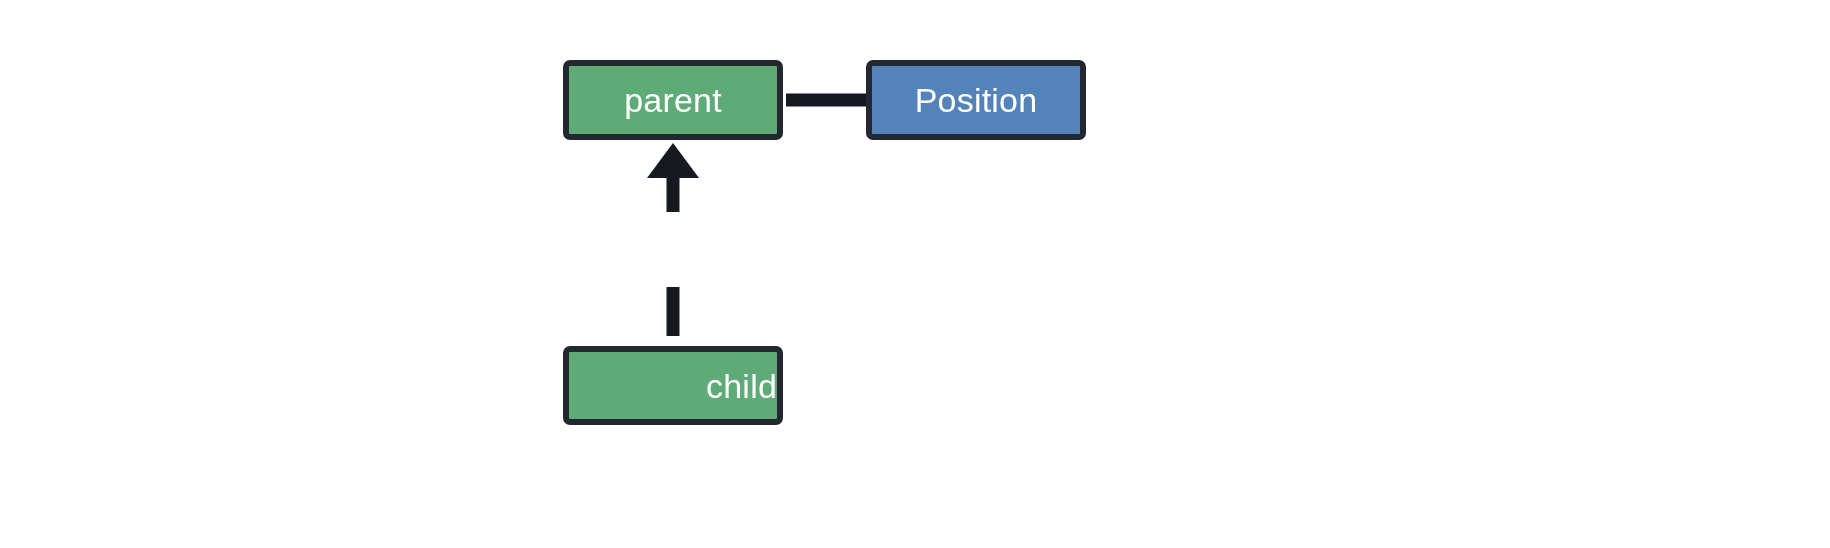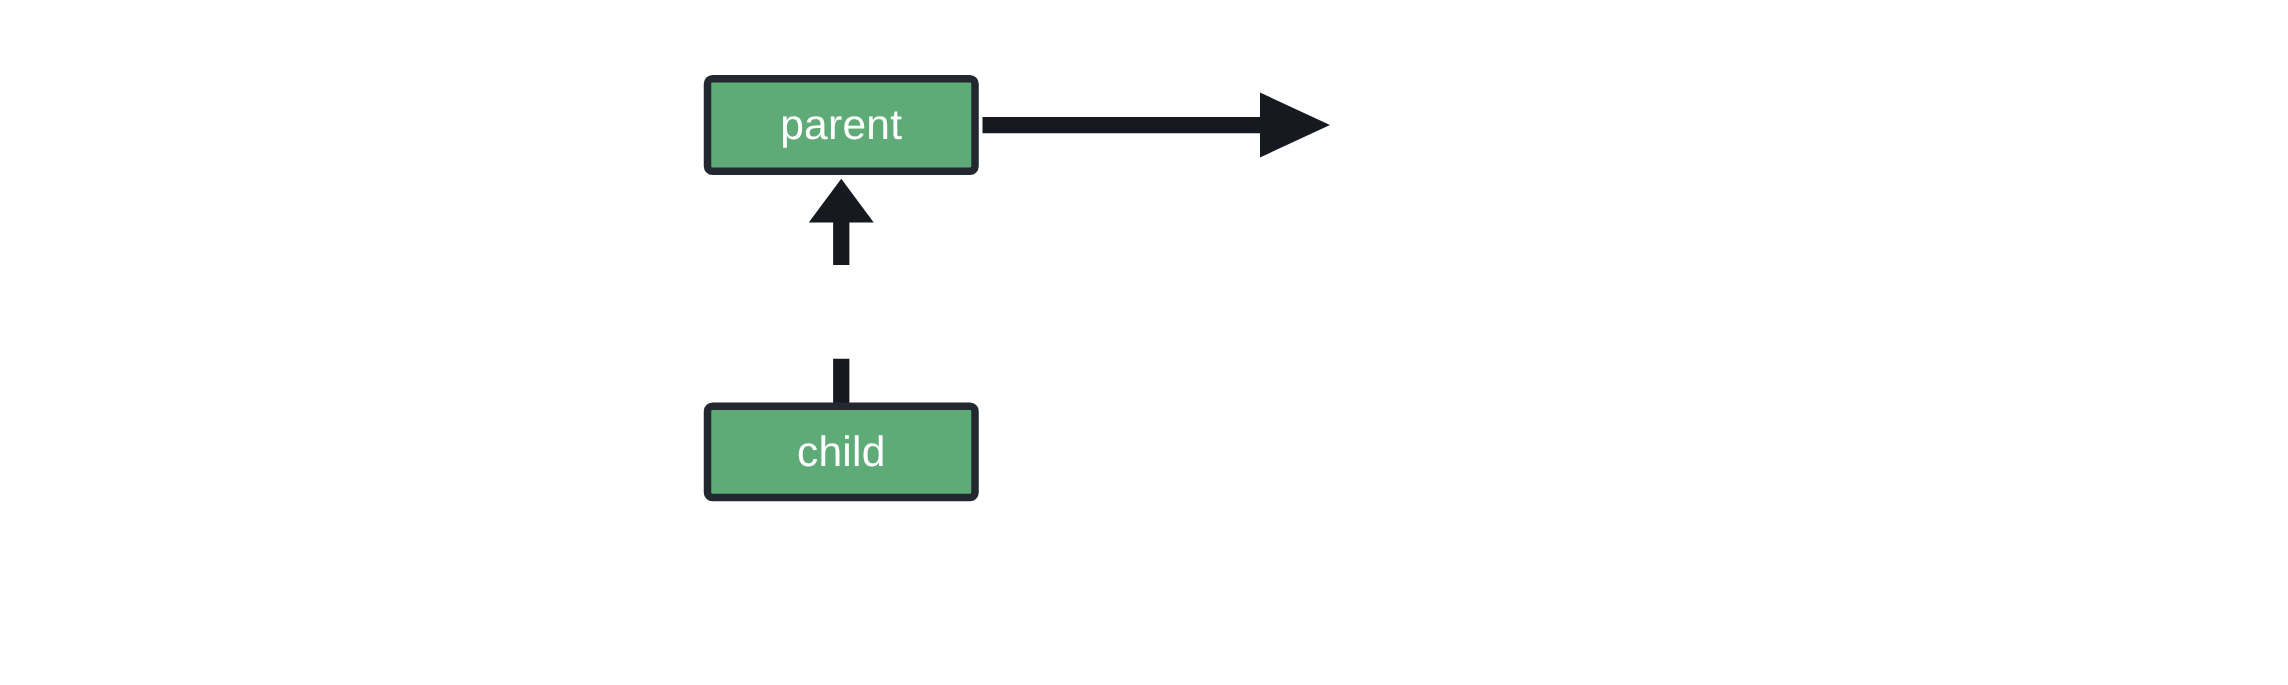--- a/index.html
+++ b/index.html
@@ -56,21 +56,21 @@
     background: #5fab77;
     border-color: #232830;
   }
   .node-component {
     background: #5383b8;
     border-color: #232830;
   }
   #node-parent   { left: 563px; top: 60px;  width: 220px; height: 80px; }
   #node-position { left: 866px; top: 60px;  width: 220px; height: 80px; }
   #node-childof  { left: 563px; top: 210px; width: 220px; height: 79px; }
-  #node-child    { left: 563px; top: 322px; width: 220px; height: 79px; }
+  #node-child    { left: 563px; top: 346px; width: 220px; height: 79px; justify-content: flex-end; }
 </style>
 </head>
 <body>
 
 <div id="diagram-canvas">
 
   <svg id="edge-layer" viewBox="0 0 1830 548" width="1830" height="548" xmlns="http://www.w3.org/2000/svg">
 
     <g>
       <line x1="786" y1="100" x2="1022" y2="100" stroke="#16191f" stroke-width="13"></line>
@@ -84,19 +84,22 @@
 
     <g>
       <line x1="673" y1="336" x2="673" y2="287" stroke="#16191f" stroke-width="13"></line>
     </g>
   </svg>
 
   <div class="node node-entity" id="node-parent">
     <span class="node-label">parent</span>
   </div>
 
+  <div class="node node-component" id="node-position">
+    <span class="node-label">Position</span>
+  </div>
 
 
   <div class="node node-entity" id="node-child">
     <span class="node-label">child</span>
   </div>
 
 </div>
 
 </body></html>

